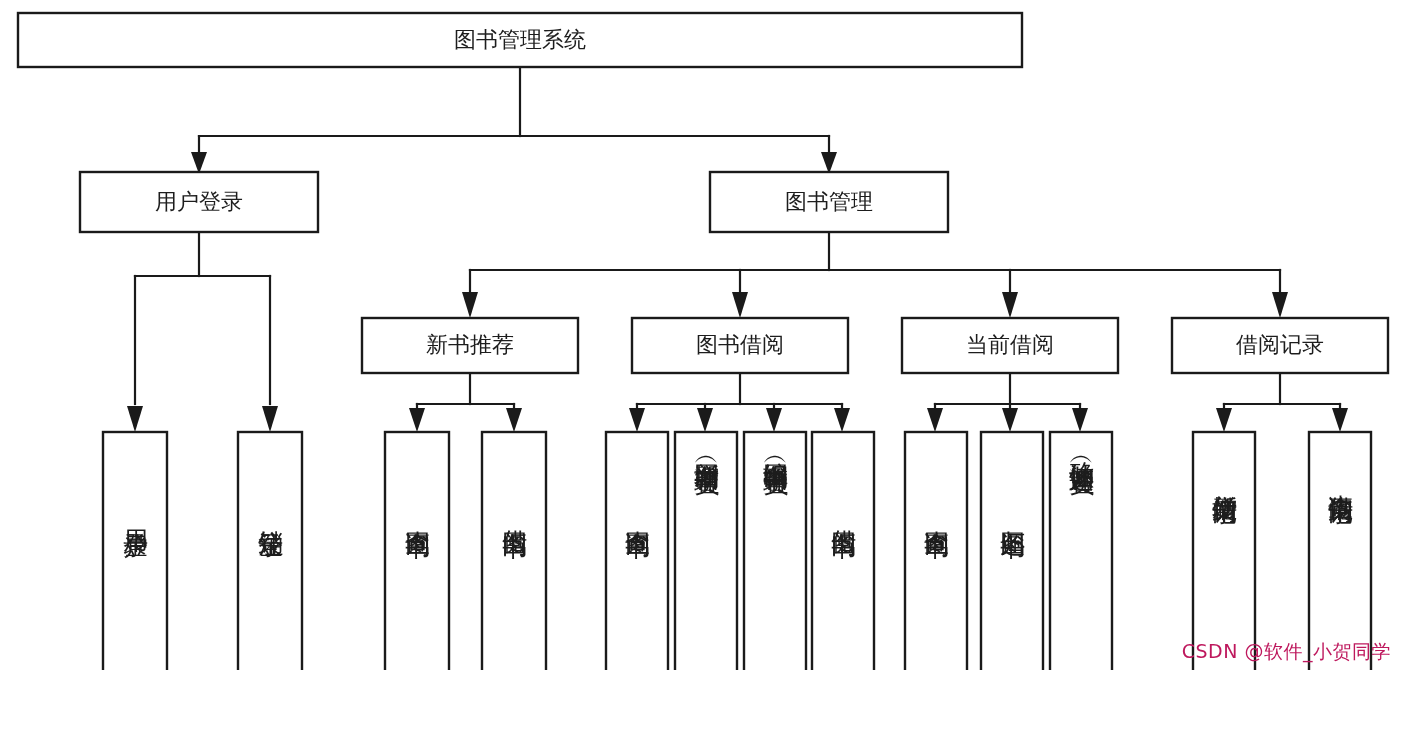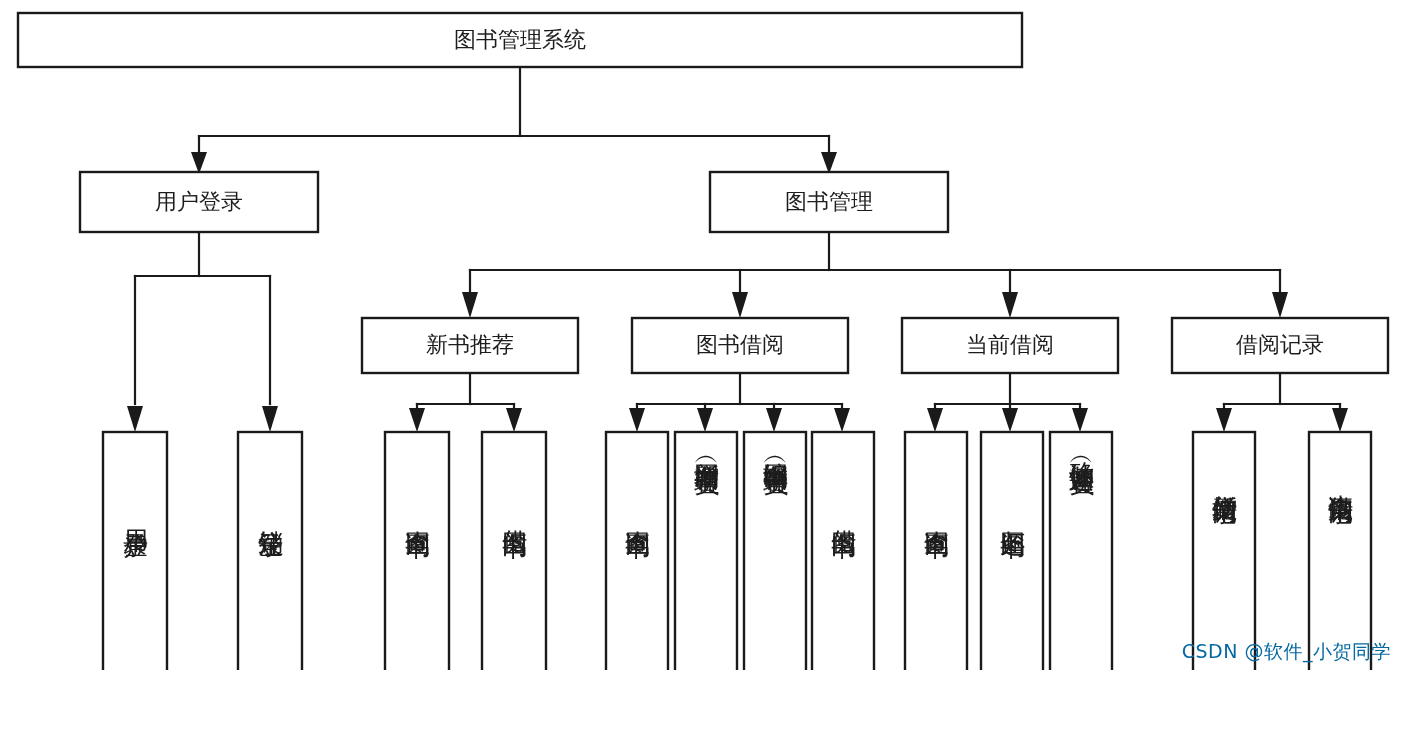--- a/index.html
+++ b/index.html
@@ -64,21 +64,21 @@
     letter-spacing: 1.5px;
     color: #1d1d1d;
     white-space: nowrap;
   }
   .watermark {
     position: absolute;
     right: 14px;
     bottom: 5px;
     font-family: "DejaVu Sans", "Liberation Sans", sans-serif;
     font-size: 19px;
-    color: #0369a1;
+    color: #be185d;
     letter-spacing: 0.5px;
     white-space: nowrap;
   }
 </style>
 </head>
 <body>
 
 <div id="stage">
 
   <svg id="diagram-svg" viewBox="0 0 1405 747">

